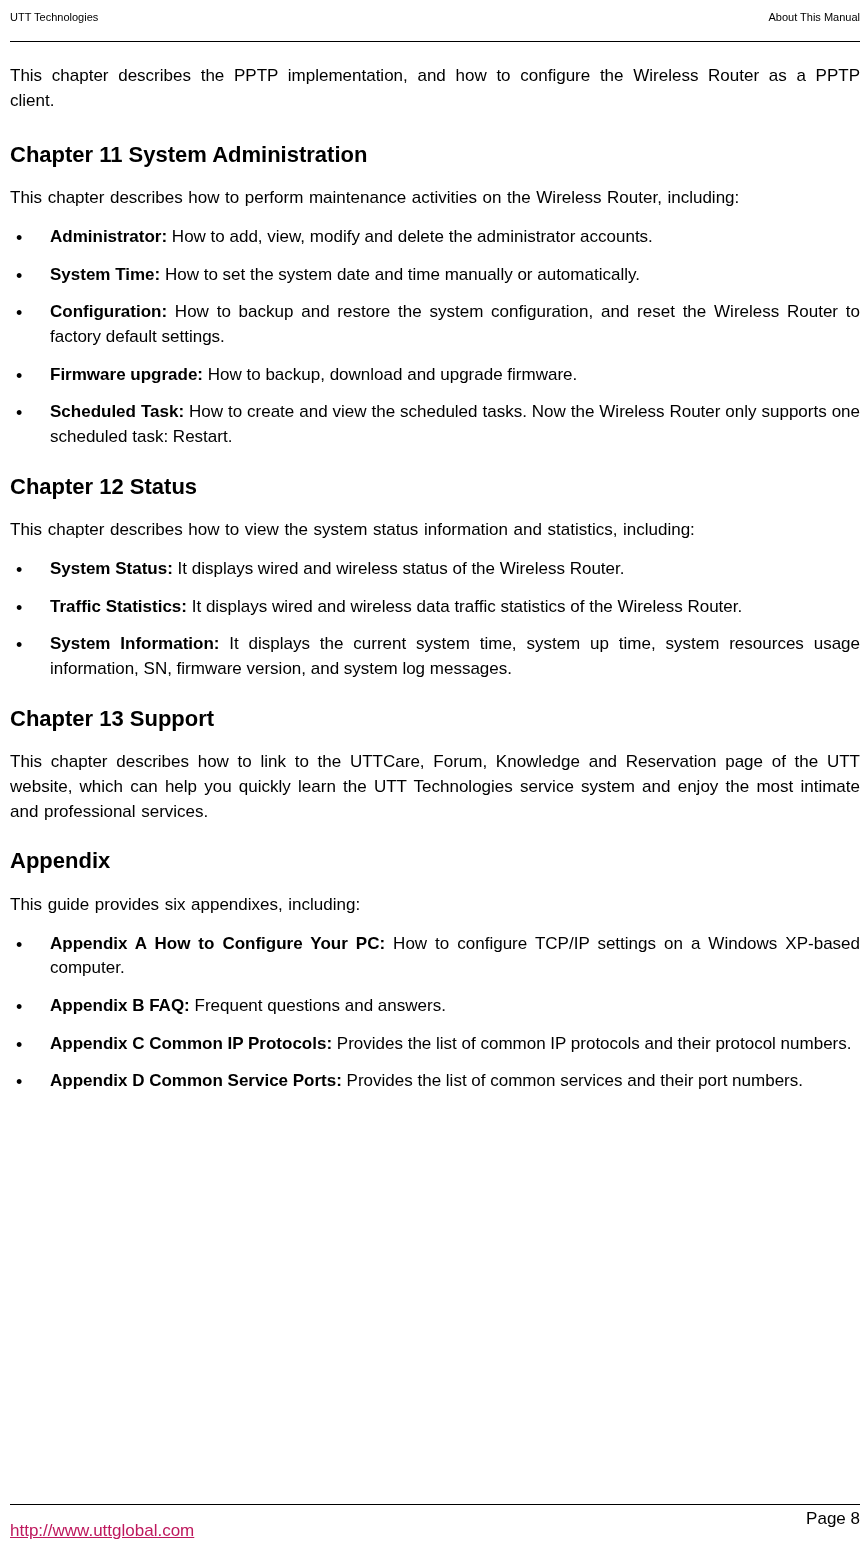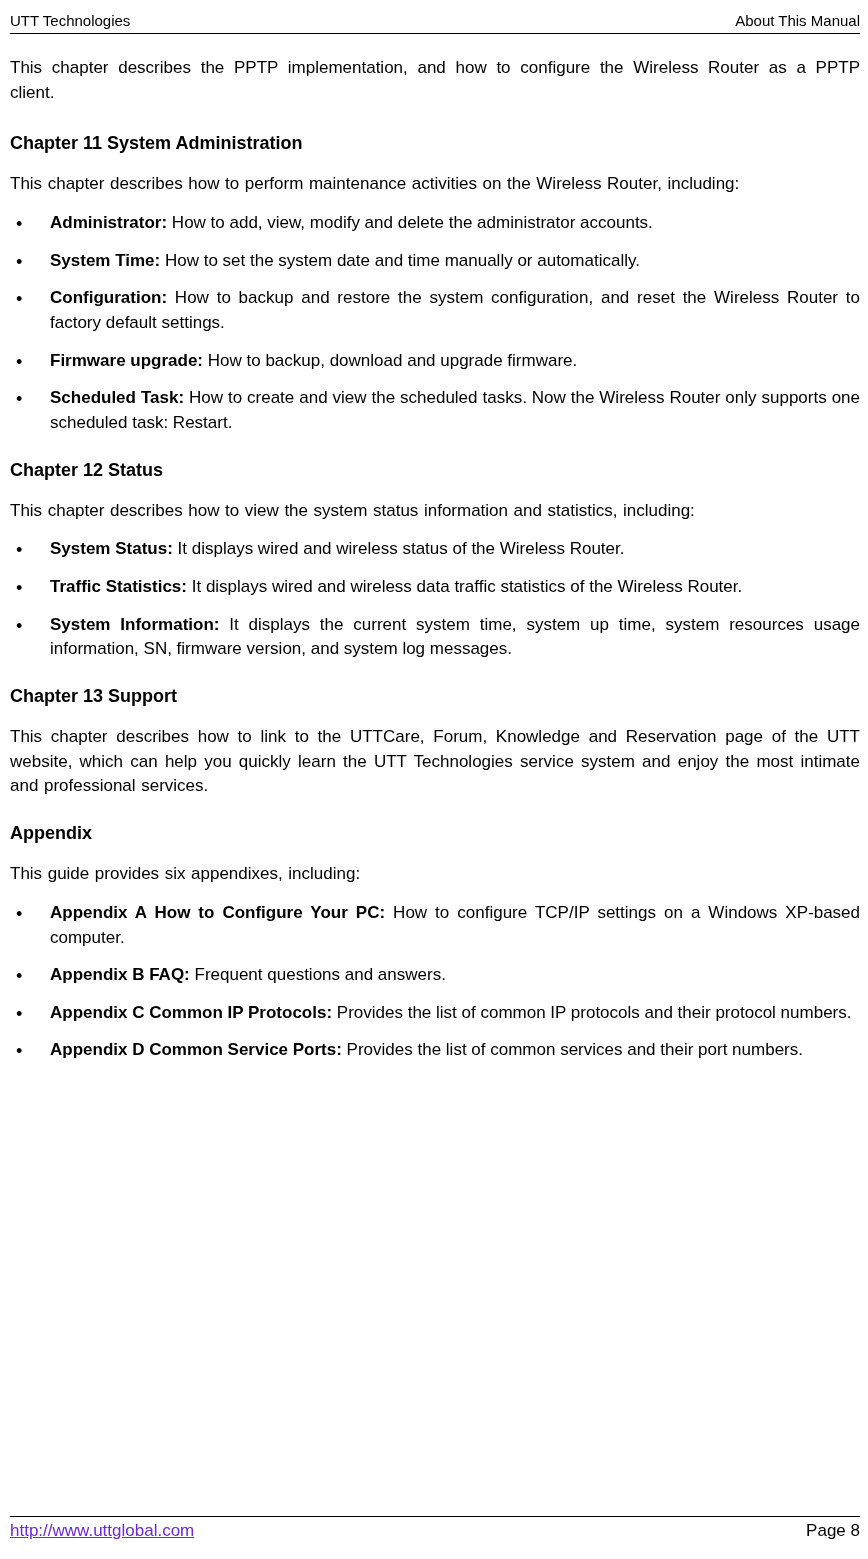--- a/index.html
+++ b/index.html
@@ -15,34 +15,34 @@
       background: #fff;
       width: 868px;
       min-height: 1559px;
       padding: 10px 8px 10px 10px;
       position: relative;
     }
     .header {
       display: flex;
       justify-content: space-between;
       border-bottom: 1px solid #000;
-      padding-bottom: 2px;
+      padding-bottom: 16px;
       margin-bottom: 22px;
-      font-size: 15px;
+      font-size: 11px;
     }
     .intro-para {
       text-align: justify;
       margin-bottom: 26px;
       line-height: 1.45;
       word-spacing: 0.1em;
       margin-top: 20px;
     }
     .chapter-title {
       font-weight: bold;
-      font-size: 18px;
+      font-size: 22px;
       margin-bottom: 16px;
     }
     .chapter-desc {
       text-align: justify;
       margin-bottom: 14px;
       line-height: 1.45;
       word-spacing: 0.05em;
     }
     ul {
       list-style: none;
@@ -69,22 +69,23 @@
       bottom: 16px;
       left: 10px;
       right: 8px;
       border-top: 1px solid #000;
       padding-top: 2px;
       display: flex;
       justify-content: space-between;
       font-size: 17px;
     }
     .footer-link {
-      color: #6d28d9;
+      color: #be185d;
       text-decoration: underline;
+      margin-top: 12px;
     }
     .section {
       margin-bottom: 22px;
     }
   </style>
 </head>
 <body>
 
 <div class="header">
   <span>UTT Technologies</span>

